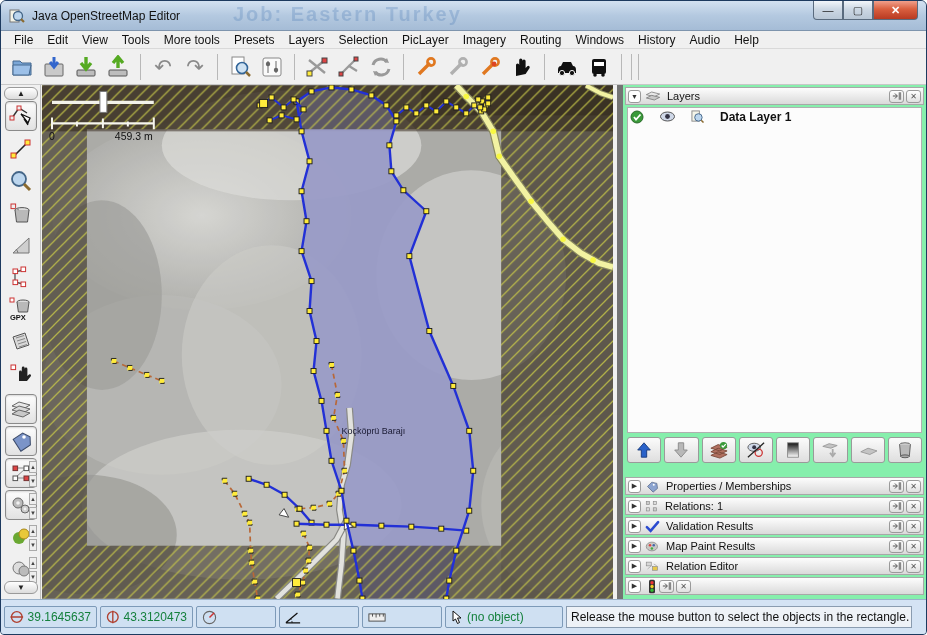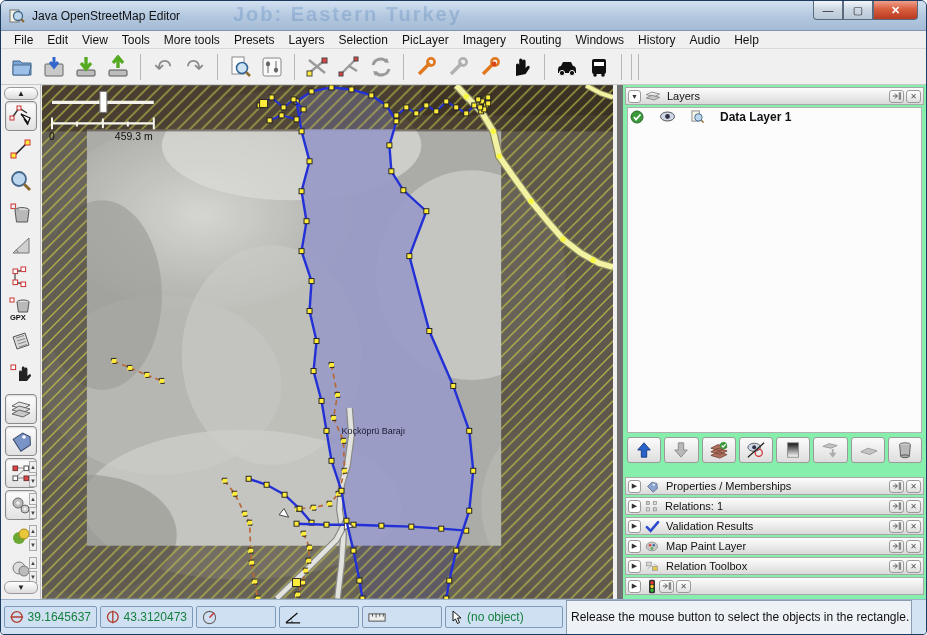--- a/index.html
+++ b/index.html
@@ -67,21 +67,21 @@
   .dockbtns { position:absolute; left:2px; right:2px; top:350px; height:26px; display:flex; gap:3px; }
   .dockbtn { flex:1; border:1px solid #9a9a9a; border-radius:3px;
              background:linear-gradient(#fbfbfb,#dedede); display:flex; align-items:center; justify-content:center; }
   .collapsed-stack { position:absolute; left:2px; right:2px; top:392px; display:flex;
                      flex-direction:column; gap:2px; }
   
   .statusbar { position:absolute; left:0; top:598px; width:100%; height:35px; background:#d4e3f4;
                border-top:1px solid #9ab1c9; display:flex; align-items:center; padding:0 3px; gap:3px; }
   .statbox { height:22px; background:#cfe0f2; border:1px solid #7d9ab8; border-radius:2px;
              display:flex; align-items:center; gap:4px; padding:0 5px; font-size:12px; color:#15803d; }
-  .helpbox { height:35px; flex:1; max-width:346px; background:#eef2f7; border:1px solid #8a9cb0;
+  .helpbox { height:22px; flex:1; max-width:346px; background:#eef2f7; border:1px solid #8a9cb0;
              display:flex; align-items:center; padding:0 4px; font-size:12px; color:#111; white-space:nowrap; overflow:hidden; }
 </style>
 </head>
 <body>
 
 <div class="window">
 
   <div class="titlebar">
     <svg width="16" height="16" viewBox="0 0 16 16">
       <rect x="1" y="2" width="9" height="12" fill="#f4f4e8" stroke="#777"></rect>
@@ -729,37 +729,37 @@
         <div class="minibtn">✕</div>
       </div>
       <div class="panelhdr">
         <div class="expbtn">▶</div>
         <svg width="15" height="13" viewBox="0 0 24 20" style="margin-left:4px">
           <ellipse cx="11" cy="10" rx="9" ry="7" fill="#c8c8c4" stroke="#777"></ellipse>
           <circle cx="8" cy="8" r="2" fill="#d44"></circle>
             <circle cx="14" cy="8" r="2" fill="#46a"></circle>
             <circle cx="11" cy="13" r="2" fill="#4a4"></circle>
           </svg>
-        <span class="lbl">Map Paint Layer</span>
+        <span class="lbl">Map Paint Results</span>
         <div class="minibtn">
             <svg width="10" height="10" viewBox="0 0 12 12">
               <path d="M1 6 h5 M3.5 3 L6.5 6 L3.5 9" fill="none" stroke="#555" stroke-width="1.2"></path>
               <rect x="8" y="1.5" width="3" height="9" fill="#888"></rect>
             </svg>
           </div>
         <div class="minibtn">✕</div>
       </div>
       <div class="panelhdr">
         <div class="expbtn">▶</div>
         <svg width="15" height="13" viewBox="0 0 24 20" style="margin-left:4px">
           <rect x="2" y="3" width="8" height="6" fill="#d8d8d8" stroke="#888"></rect>
           <rect x="12" y="10" width="8" height="6" fill="#e8c84a" stroke="#888"></rect>
           <path d="M4 14 l6-5 M14 6 l5 3" stroke="#999"></path>
           </svg>
-        <span class="lbl">Relation Toolbox</span>
+        <span class="lbl">Relation Editor</span>
         <div class="minibtn">
             <svg width="10" height="10" viewBox="0 0 12 12">
               <path d="M1 6 h5 M3.5 3 L6.5 6 L3.5 9" fill="none" stroke="#555" stroke-width="1.2"></path>
               <rect x="8" y="1.5" width="3" height="9" fill="#888"></rect>
             </svg>
           </div>
         <div class="minibtn">✕</div>
       </div>
       <div class="panelhdr">
         <div class="expbtn">▶</div>

